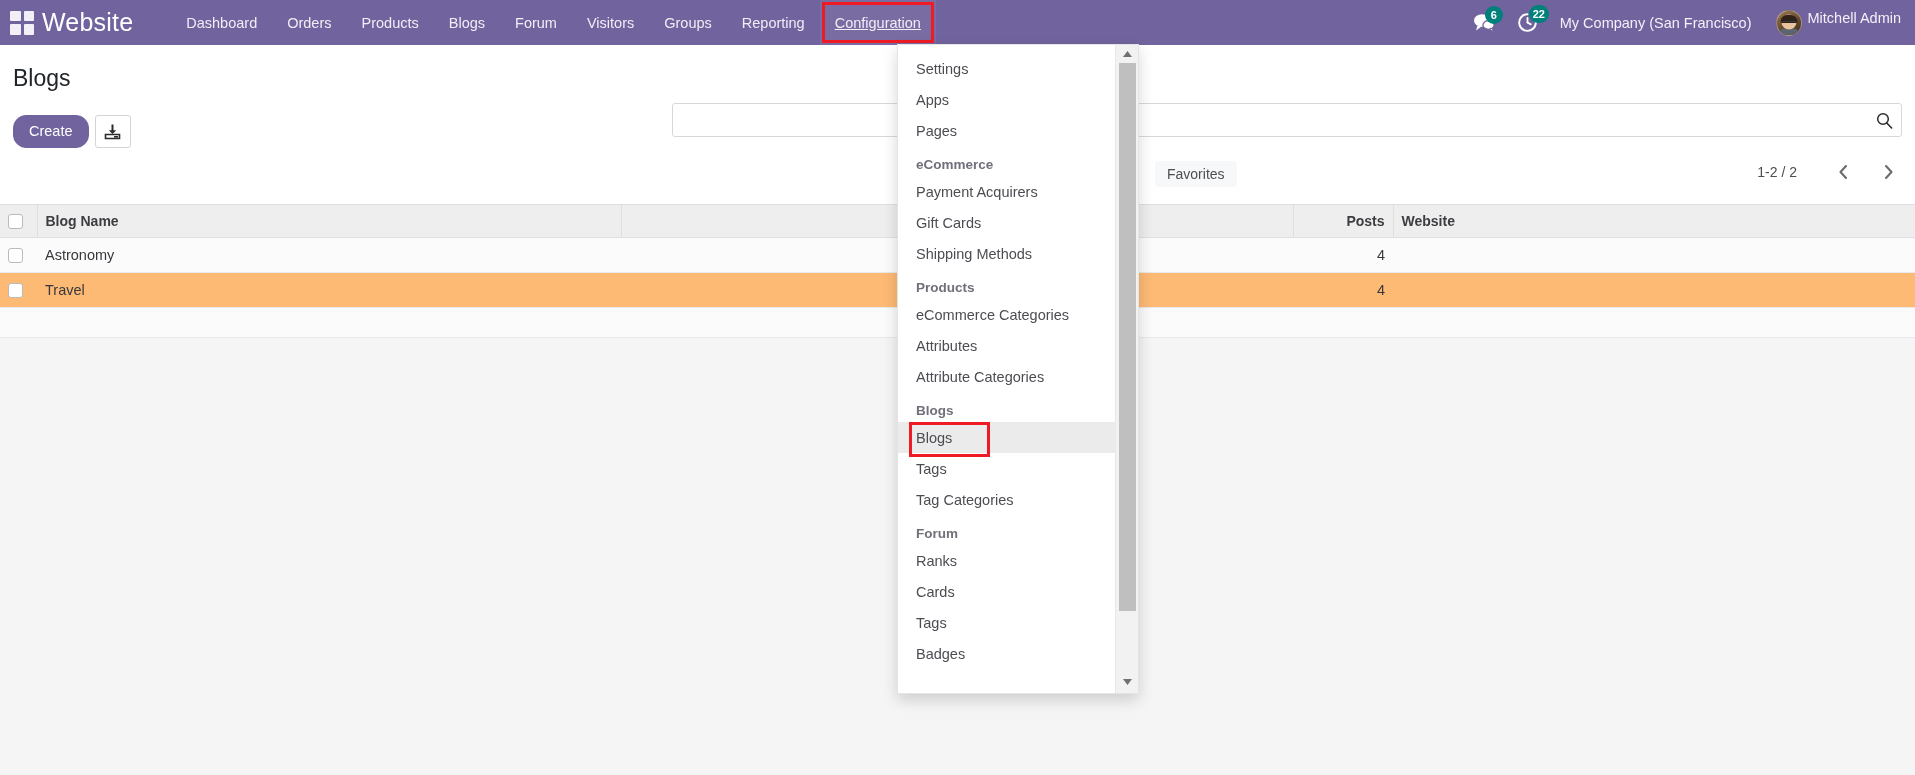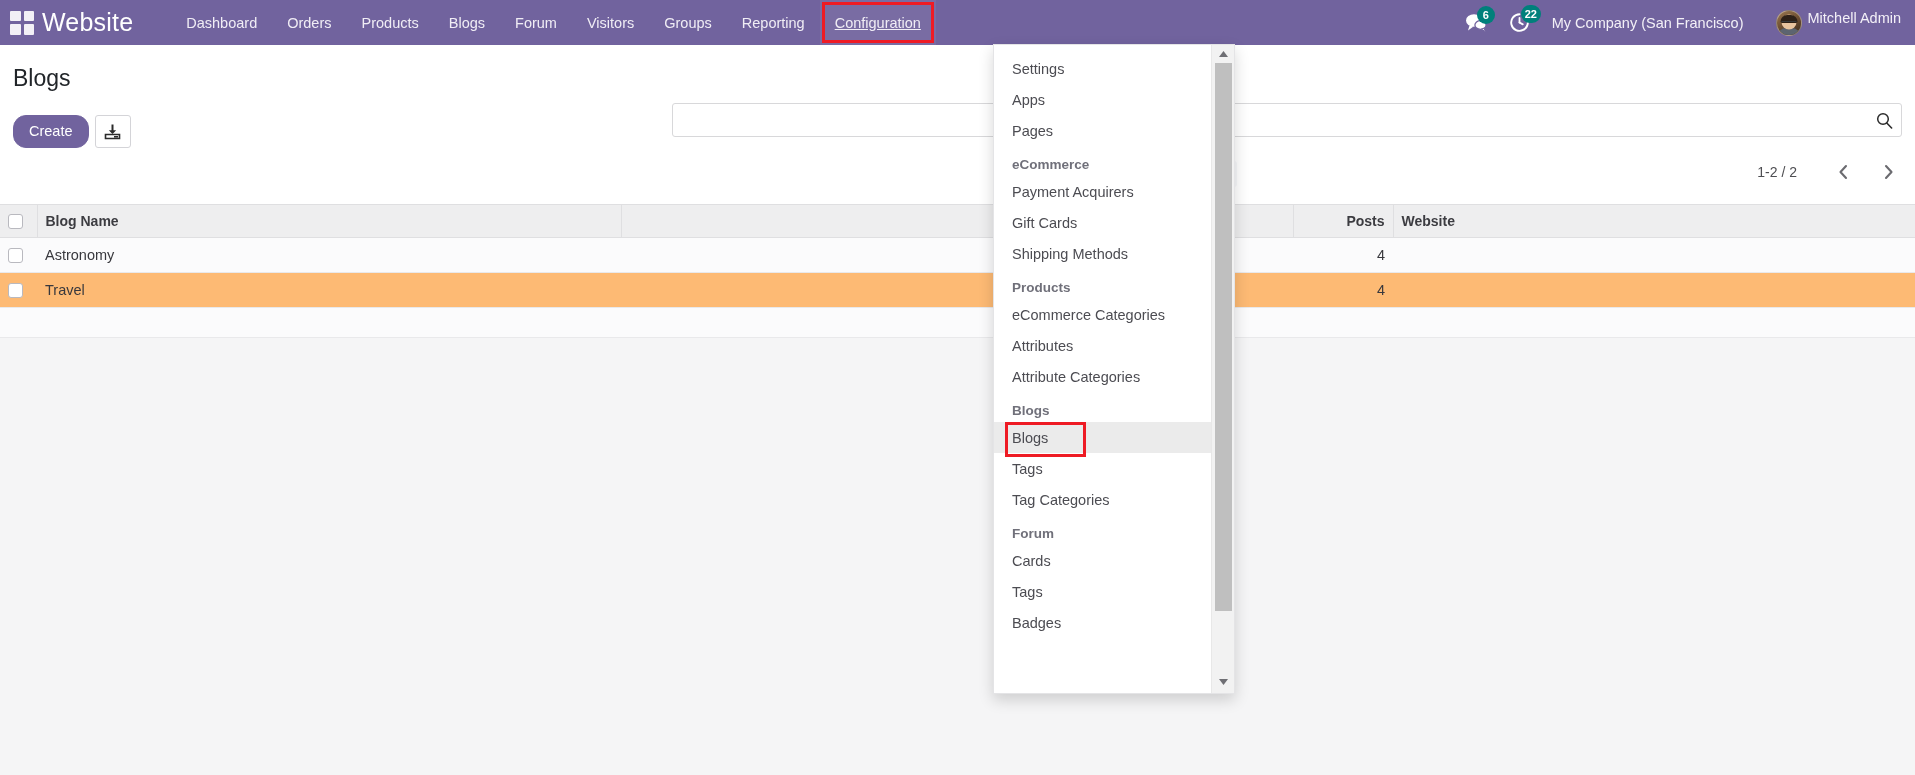--- a/index.html
+++ b/index.html
@@ -57,21 +57,21 @@
     cursor: pointer; display: flex; align-items: center;
   }
   .sys-badge {
     position: absolute; top: -7px; left: 12px;
     min-width: 18px; height: 18px; padding: 0 4px;
     border-radius: 9px; background: #00807b; color: #fff;
     font-size: 11px; line-height: 18px; text-align: center;
     font-weight: 700;
   }
   #company-name {
-    font-size: 14.5px; color: #f3f0f7; margin-right: 32px;
+    font-size: 14.5px; color: #f3f0f7; margin-right: 24px;
     cursor: pointer; white-space: nowrap;
   }
   .user-menu { display: flex; align-items: flex-start; cursor: pointer; }
   .avatar {
     width: 26px; height: 26px; border-radius: 50%;
     background: linear-gradient(150deg,#9c7a52 0%,#6e4f32 48%,#3b2a1c 100%);
     margin-right: 6px; overflow: hidden; position: relative;
     border: 1px solid rgba(255,255,255,.35);
   }
   .avatar .face {
@@ -185,21 +185,21 @@
   .col-posts { width: 100px; }
   .col-website { width: 522px; }
   .chk {
     width: 15px; height: 15px; border: 1px solid #b9b9bf;
     border-radius: 3px; background: #fff; display: inline-block;
     vertical-align: middle; cursor: pointer;
   }
 
   
   #config-dropdown {
-    position: absolute; left: 993px; top: 44px;
+    position: absolute; left: 897px; top: 44px;
     width: 242px; height: 650px;
     background: #ffffff;
     border: 1px solid #e4e4e6;
     box-shadow: 0 6px 14px rgba(0,0,0,.16);
     z-index: 60;
     display: flex;
   }
   #dd-scroll {
     flex: 1; overflow: hidden; position: relative;
     padding-top: 8px;
@@ -412,20 +412,21 @@
       <div class="dd-item">eCommerce Categories</div>
       <div class="dd-item">Attributes</div>
       <div class="dd-item">Attribute Categories</div>
 
       <div class="dd-header">Blogs</div>
       <div class="dd-item active hl">Blogs</div>
       <div class="dd-item">Tags</div>
       <div class="dd-item">Tag Categories</div>
 
       <div class="dd-header">Forum</div>
+      <div class="dd-item">Ranks</div>
       <div class="dd-item">Cards</div>
       <div class="dd-item">Tags</div>
       <div class="dd-item">Badges</div>
 
     </div>
   </div>
 
   <div id="dd-bar">
     <div class="bar-arrow up">
       <svg width="11" height="8" viewBox="0 0 11 8" aria-hidden="true">

